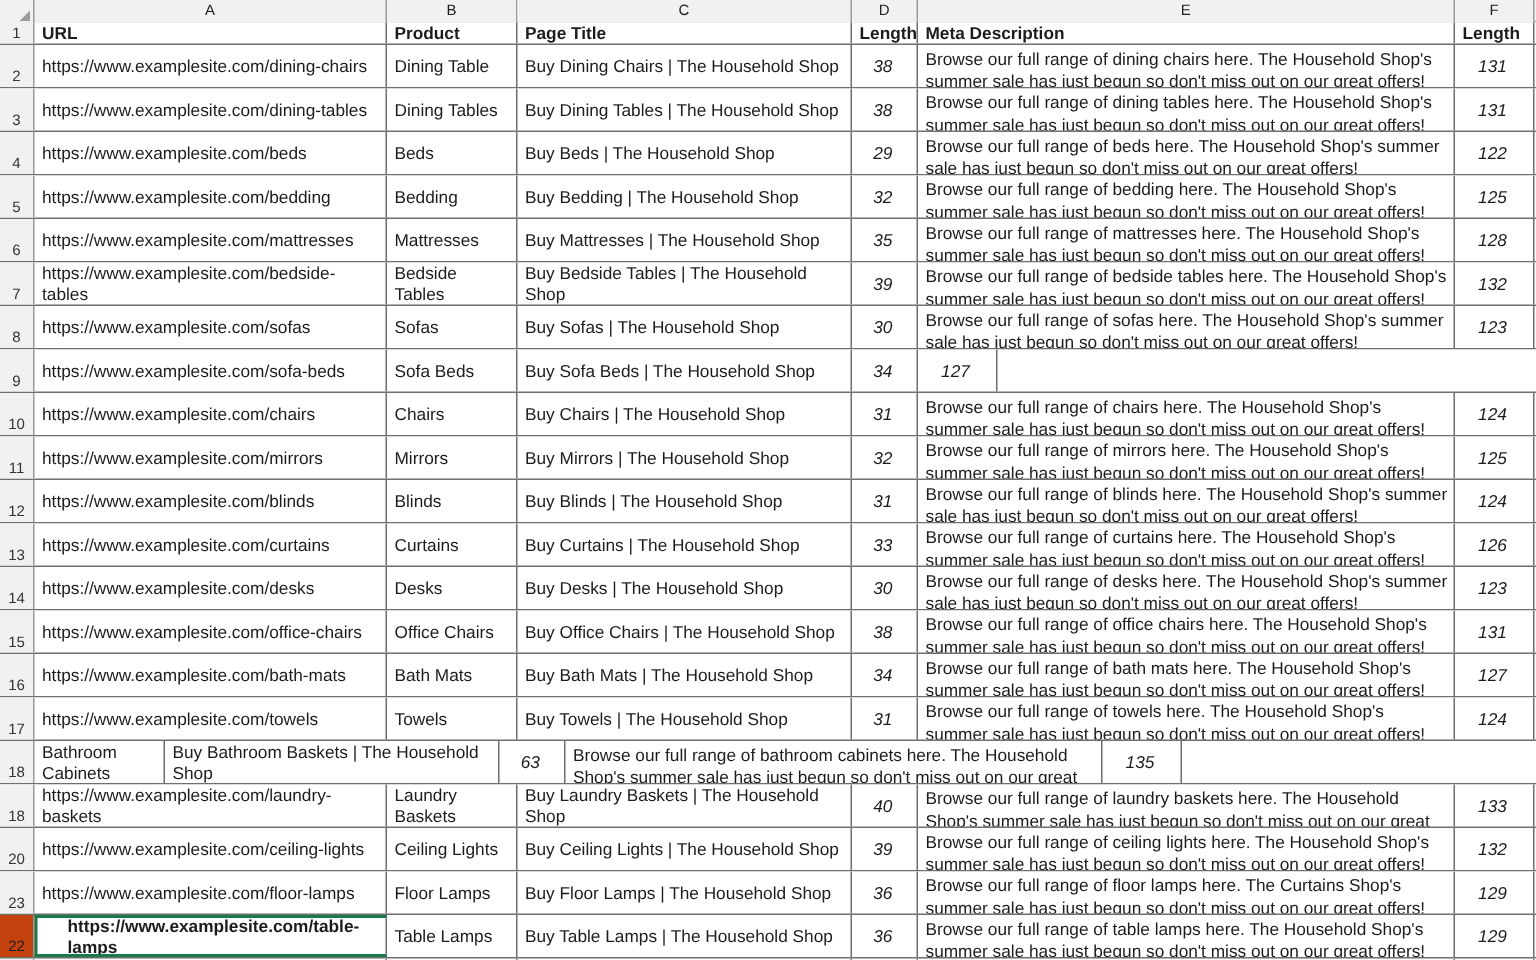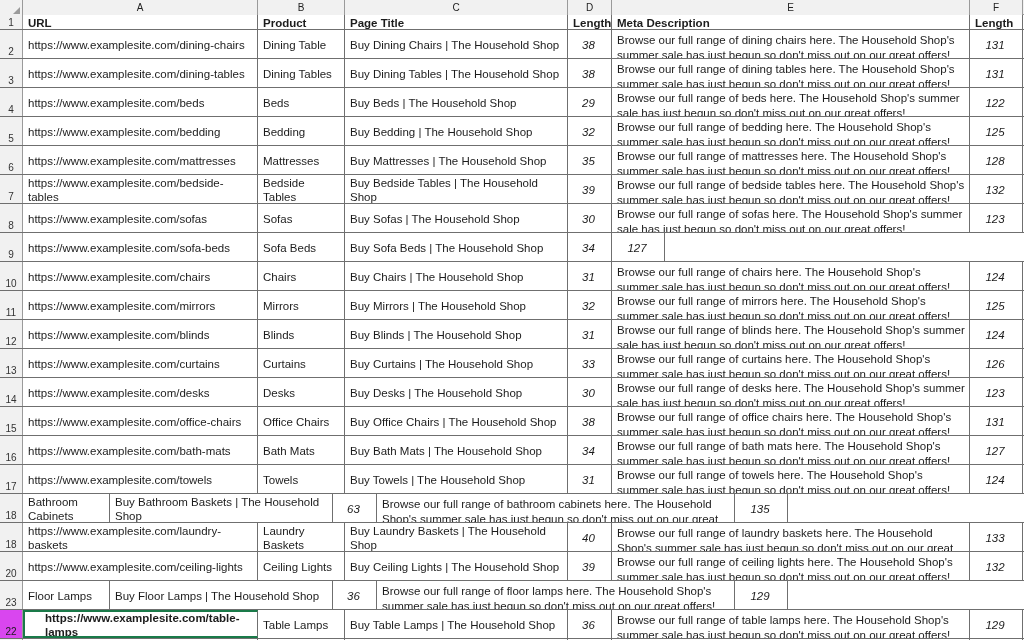--- a/index.html
+++ b/index.html
@@ -68,21 +68,21 @@
     border-right: 1px solid #9a9a9a;
     font-size: 10px;
     color: #333333;
     display: flex;
     align-items: flex-end;
     justify-content: center;
     padding-bottom: 1px;
     line-height: 1;
   }
   .rowhead.selected {
-    background: #d946ef;
+    background: #c2410c;
     color: #1a1a1a;
   }
 
   .cell {
     border-right: 1px solid #6f6f6f;
     font-size: 11.5px;
     color: #1c1c1c;
     padding: 2px 4px 0 5px;
     overflow: hidden;
     display: flex;
@@ -319,24 +319,25 @@
         <div class="rowhead">20</div>
         <div class="cell c-a">https://www.examplesite.com/ceiling-lights</div>
         <div class="cell c-b">Ceiling Lights</div>
         <div class="cell c-c">Buy Ceiling Lights | The Household Shop</div>
         <div class="cell c-d num">39</div>
         <div class="cell c-e meta">Browse our full range of ceiling lights here. The Household Shop's summer sale has just begun so don't miss out on our great offers!</div>
         <div class="cell c-f num">132</div>
       </div>
       <div class="row" style="height: 29px;">
         <div class="rowhead">23</div>
+        <div class="cell c-a">https://www.examplesite.com/floor-lamps</div>
         <div class="cell c-b">Floor Lamps</div>
         <div class="cell c-c">Buy Floor Lamps | The Household Shop</div>
         <div class="cell c-d num">36</div>
-        <div class="cell c-e meta">Browse our full range of floor lamps here. The Household Shop's summer sale has just begun so don't miss out on our great offers!</div>
+        <div class="cell c-e meta">Browse our full range of floor lamps here. The Curtains Shop's summer sale has just begun so don't miss out on our great offers!</div>
         <div class="cell c-f num">129</div>
       </div>
       <div class="row selected-row" style="height: 29px;">
         <div class="rowhead selected">22</div>
         <div class="cell c-a">https://www.examplesite.com/table-lamps</div>
         <div class="cell c-b">Table Lamps</div>
         <div class="cell c-c">Buy Table Lamps | The Household Shop</div>
         <div class="cell c-d num">36</div>
         <div class="cell c-e meta">Browse our full range of table lamps here. The Household Shop's summer sale has just begun so don't miss out on our great offers!</div>
         <div class="cell c-f num">129</div>

